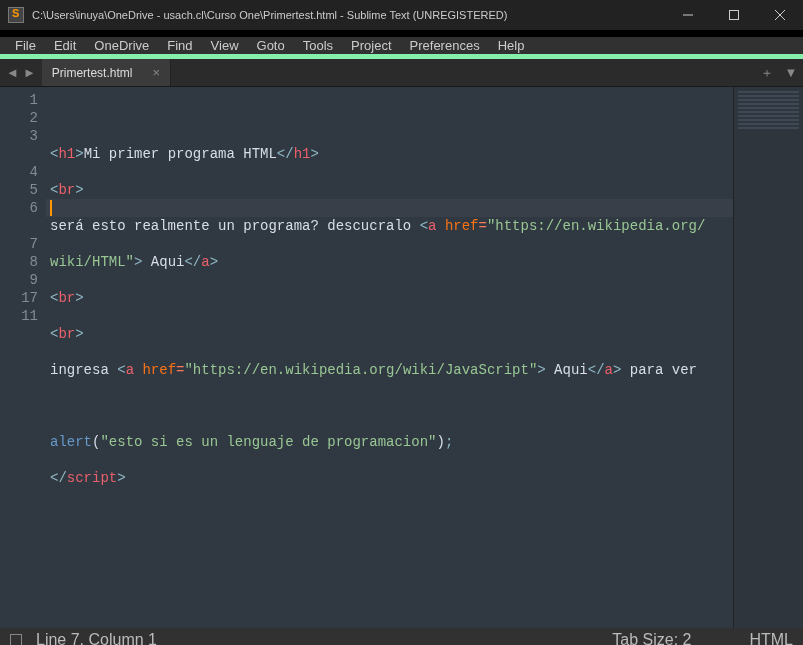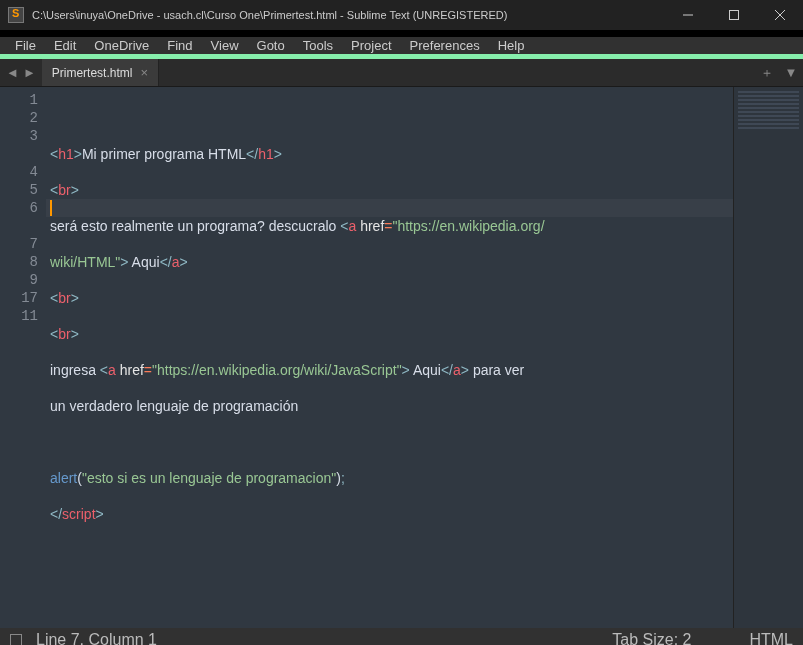--- a/index.html
+++ b/index.html
@@ -68,21 +68,21 @@
   .navarrows {
     display: flex; align-items: center;
     padding: 0 6px;
     color: #888;
     gap: 4px;
   }
   .tab {
     display: flex; align-items: center;
     background: #3b3b3b;
     padding: 0 10px;
-    gap: 8px;
+    gap: 20px;
     border-right: 1px solid #222;
     font-size: 12px;
     color: #ddd;
   }
   .tab .close-x { color: #888; font-size: 13px; }
   .tab-spacer { flex:1; }
   .tab-plus, .tab-drop {
     width: 24px; display:flex; align-items:center; justify-content:center;
     color:#888;
   }
@@ -96,21 +96,21 @@
     background: #303841;
     color: #848b95;
     text-align: right;
     padding: 4px 8px 0 0;
     font-family: Consolas, "Courier New", monospace;
     font-size: 14px;
     line-height: 18px;
   }
   .code {
     flex: 1;
-    font-family: Liberation Sans, sans-serif;
+    font-family: Liberation Mono, monospace;
     font-size: 14px;
     line-height: 18px;
     padding: 4px 0 0 4px;
     color: #d8dee9;
     white-space: pre;
     position: relative;
   }
   .line { height: 18px; }
   .hl-line {
     position:absolute;
@@ -154,21 +154,21 @@
   }
   .sb-icon {
     width:12px; height:12px;
     border:1px solid #888;
     display:inline-block;
   }
   .spacer { flex:1; }
   
   .p  { color:#8fb8c4; }  
   .tg { color:#eb606b; }  
-  .at { color:#e5e5e5; }  
+  .at { color:#f97316; }  
   .op { color:#f97b58; }  
   .st { color:#99c794; }  
   .fn { color:#6699cc; }  
   .tx { color:#d8dee9; }  
 </style>
 </head>
 <body>
 
 <div class="titlebar">
   <span class="app-icon"></span>
@@ -240,21 +240,20 @@
   <div class="code">
     <div class="hl-line"></div>
     <div class="cursor"></div>
 <div class="line"><span class="p">&lt;</span><span class="tg">h1</span><span class="p">&gt;</span><span class="tx">Mi primer programa HTML</span><span class="p">&lt;/</span><span class="tg">h1</span><span class="p">&gt;</span></div>
 <div class="line"><span class="p">&lt;</span><span class="tg">br</span><span class="p">&gt;</span></div>
 <div class="line"><span class="tx">será esto realmente un programa? descucralo </span><span class="p">&lt;</span><span class="tg">a</span><span> </span><span class="at">href</span><span class="op">=</span><span class="st">"https://en.wikipedia.org/</span></div>
 <div class="line"><span class="st">wiki/HTML"</span><span class="p">&gt;</span><span class="tx"> Aqui</span><span class="p">&lt;/</span><span class="tg">a</span><span class="p">&gt;</span></div>
 <div class="line"><span class="p">&lt;</span><span class="tg">br</span><span class="p">&gt;</span></div>
 <div class="line"><span class="p">&lt;</span><span class="tg">br</span><span class="p">&gt;</span></div>
 <div class="line"><span class="tx">ingresa </span><span class="p">&lt;</span><span class="tg">a</span><span> </span><span class="at">href</span><span class="op">=</span><span class="st">"https://en.wikipedia.org/wiki/JavaScript"</span><span class="p">&gt;</span><span class="tx"> Aqui</span><span class="p">&lt;/</span><span class="tg">a</span><span class="p">&gt;</span><span class="tx"> para ver </span></div>
-<div class="line"><span class="tx">un verdadero lenguaje de programación</span></div>
 <div class="line"></div>
 <div class="line"><span class="fn">alert</span><span class="tx">(</span><span class="st">"esto si es un lenguaje de programacion"</span><span class="tx">)</span><span class="p">;</span></div>
 <div class="line"><span class="p">&lt;/</span><span class="tg">script</span><span class="p">&gt;</span></div>
 <div class="line"></div>
   </div>
 
   <div class="minimap">
     <div class="mini-content"></div>
   </div>
 </div>

